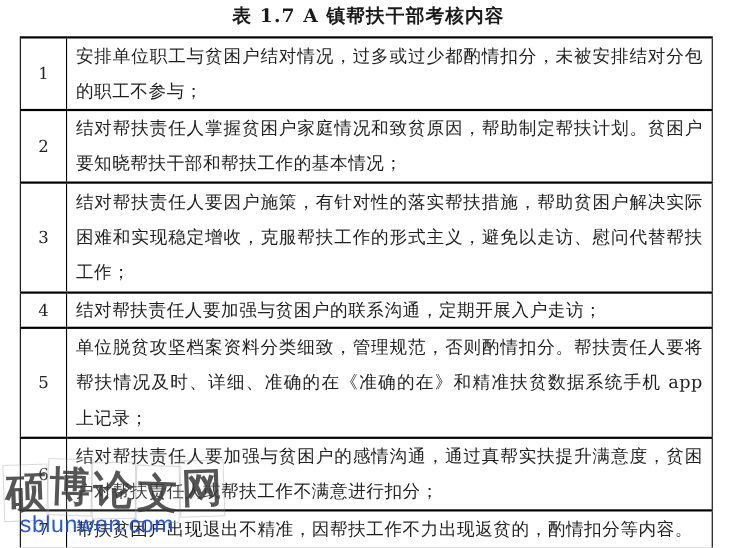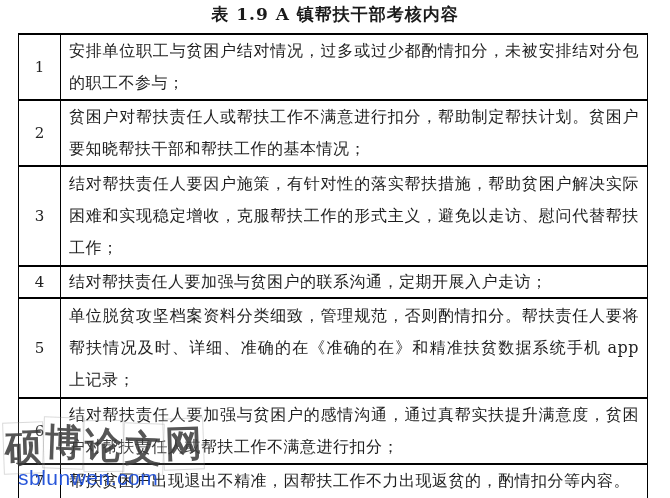--- a/index.html
+++ b/index.html
@@ -103,31 +103,31 @@
     color: #1d4ed8;
     font-family: "Liberation Sans", "DejaVu Sans", sans-serif;
     opacity: 0.95;
   }
 </style>
 </head>
 <body>
 
 <div class="page">
 
-  <div class="caption">表 1.9 A 镇帮扶干部考核内容</div>
+  <div class="caption">表 1.7 A 镇帮扶干部考核内容</div>
 
   <table class="assess">
     <tbody>
       <tr class="h64">
         <td class="num">1</td>
         <td class="content">安排单位职工与贫困户结对情况，过多或过少都酌情扣分，未被安排结对分包的职工不参与；</td>
       </tr>
       <tr class="h64">
         <td class="num">2</td>
-        <td class="content">贫困户对帮扶责任人或帮扶工作不满意进行扣分，帮助制定帮扶计划。贫困户要知晓帮扶干部和帮扶工作的基本情况；</td>
+        <td class="content">结对帮扶责任人掌握贫困户家庭情况和致贫原因，帮助制定帮扶计划。贫困户要知晓帮扶干部和帮扶工作的基本情况；</td>
       </tr>
       <tr class="h100">
         <td class="num">3</td>
         <td class="content">结对帮扶责任人要因户施策，有针对性的落实帮扶措施，帮助贫困户解决实际困难和实现稳定增收，克服帮扶工作的形式主义，避免以走访、慰问代替帮扶工作；</td>
       </tr>
       <tr class="h31">
         <td class="num">4</td>
         <td class="content">结对帮扶责任人要加强与贫困户的联系沟通，定期开展入户走访；</td>
       </tr>
       <tr class="h100">

